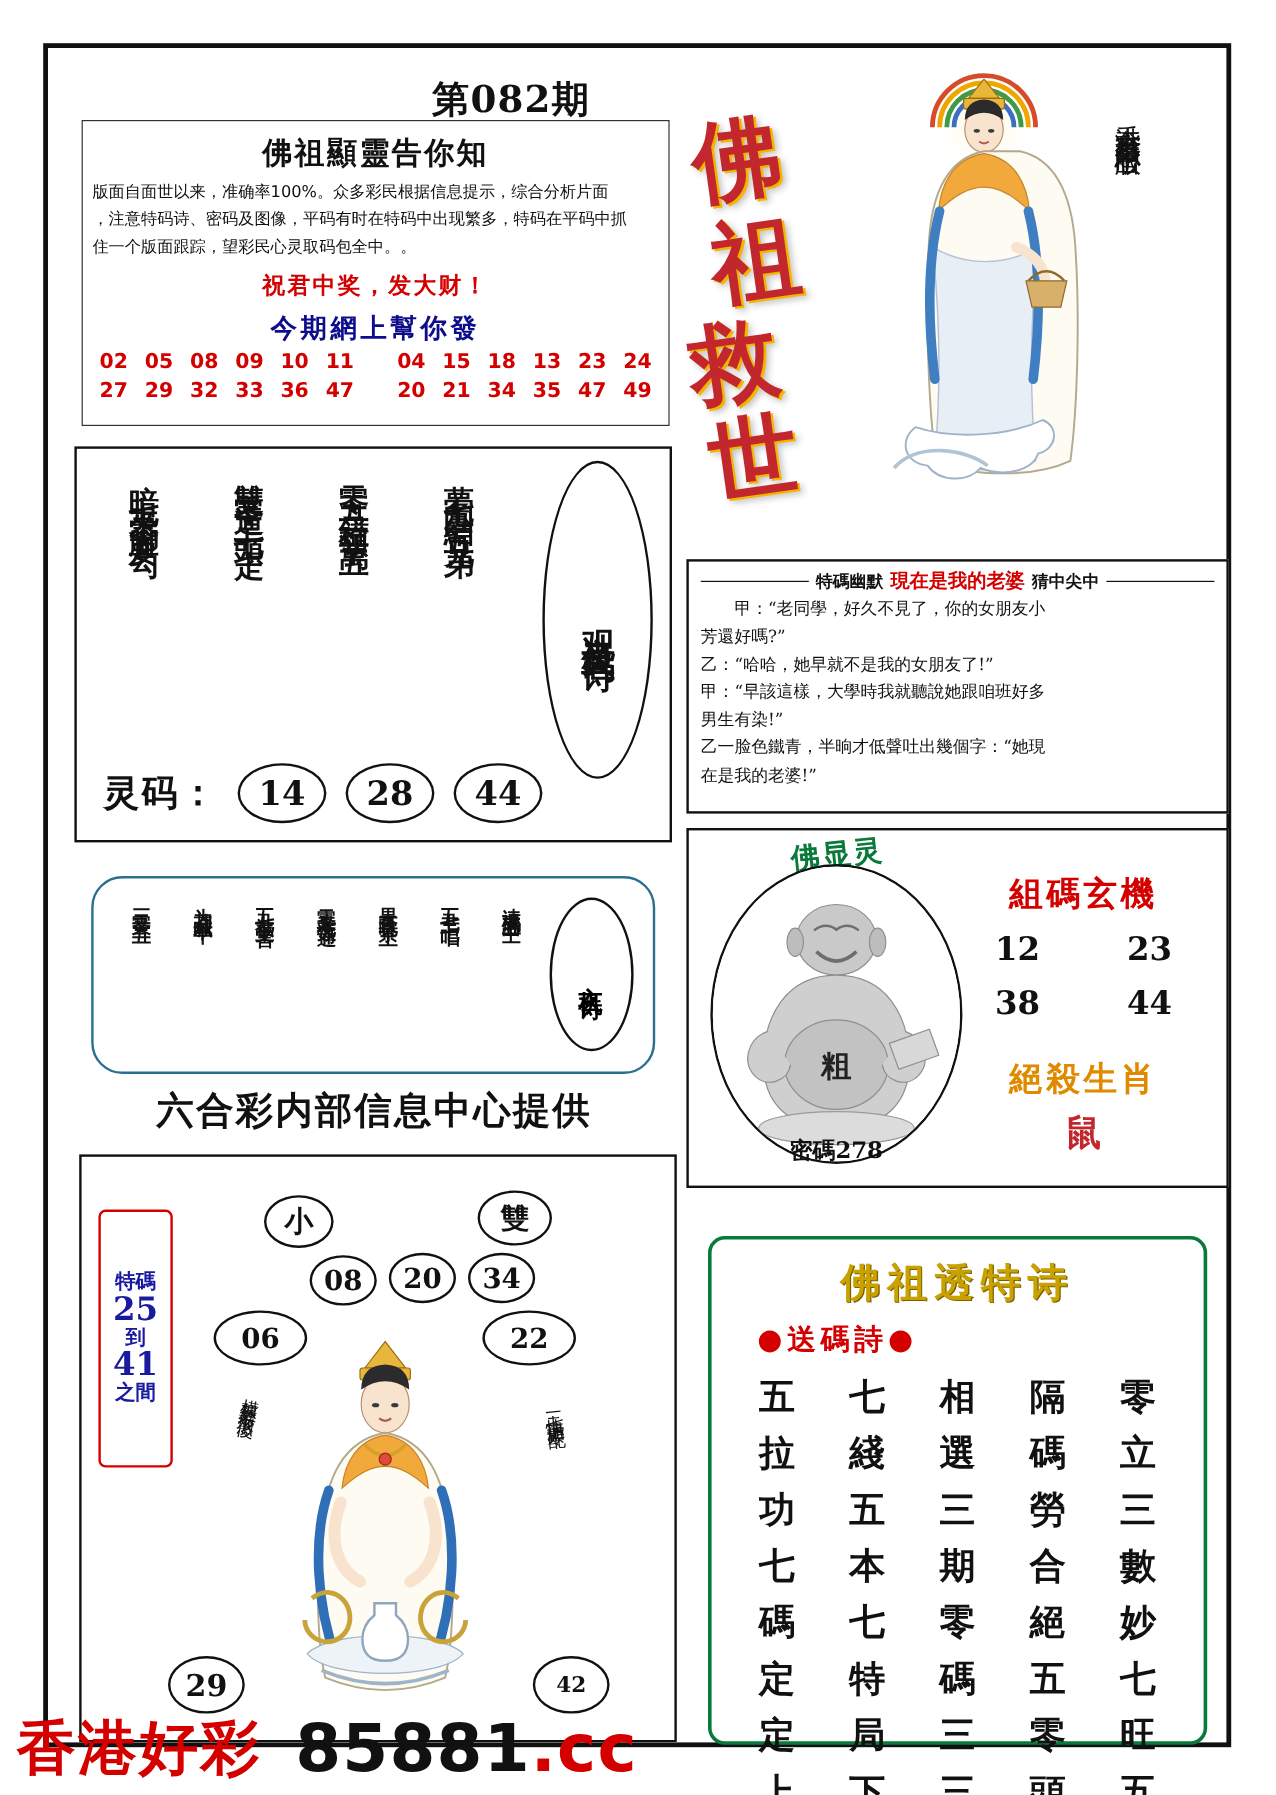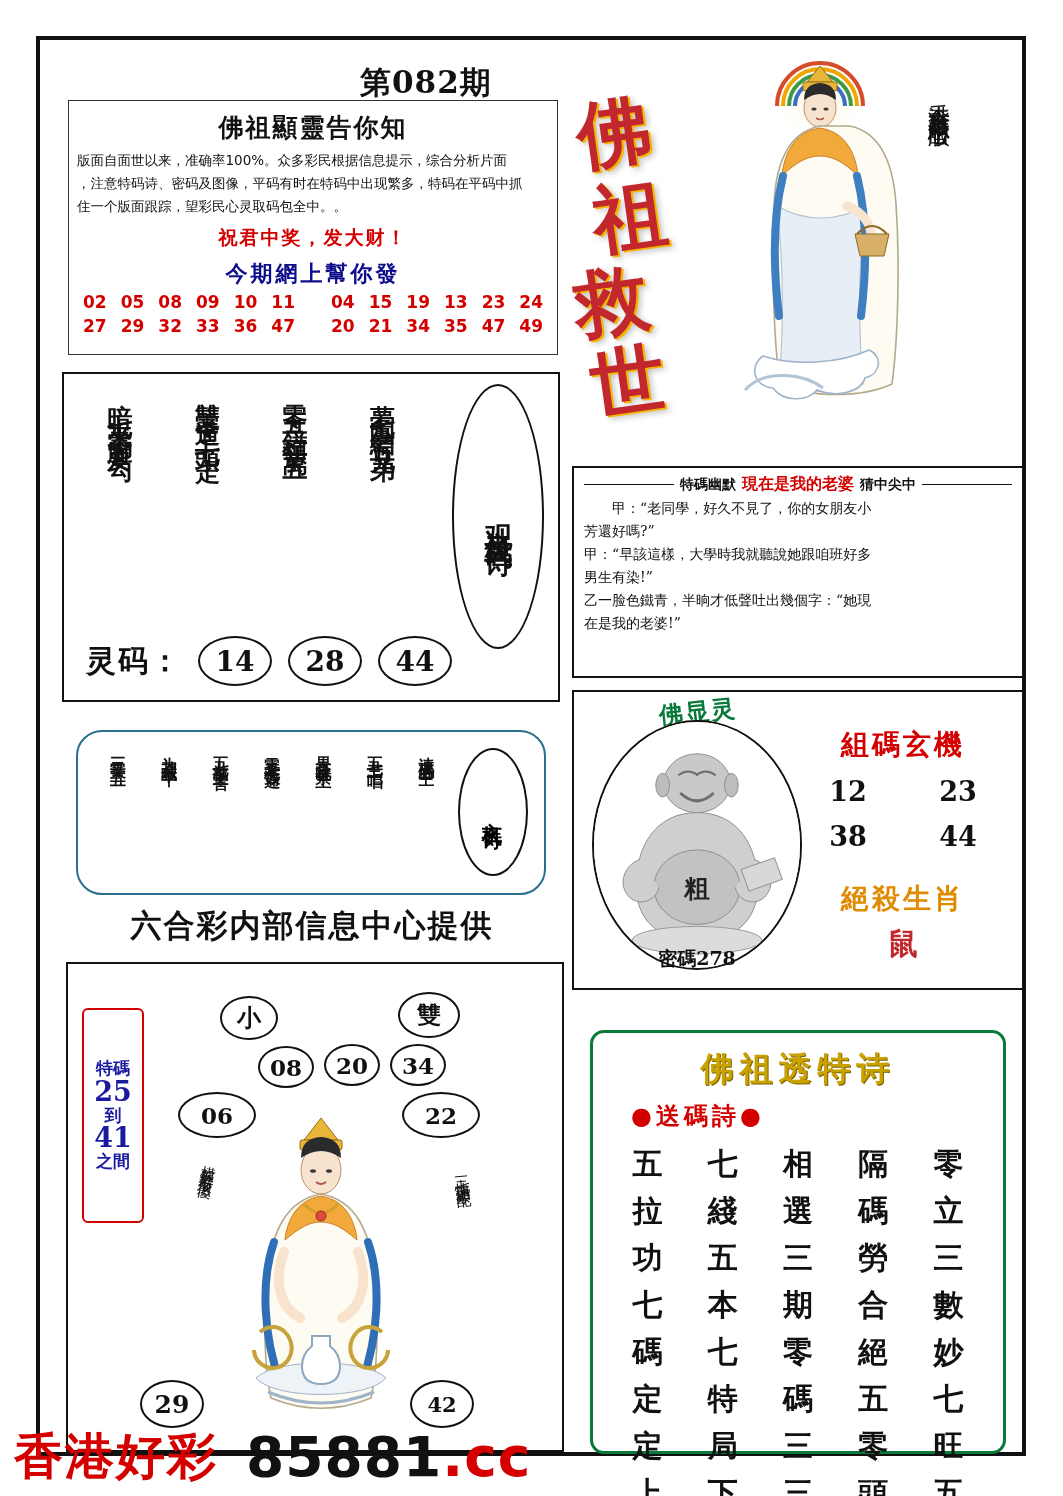--- a/index.html
+++ b/index.html
@@ -299,21 +299,21 @@
           <span>02</span>
           <span>05</span>
           <span>08</span>
           <span>09</span>
           <span>10</span>
           <span>11</span>
         </div>
         <div class="grp right">
           <span>04</span>
           <span>15</span>
-          <span>19</span>
+          <span>18</span>
           <span>13</span>
           <span>23</span>
           <span>24</span>
         </div>
       </div>
       <div class="numrow">
         <div class="grp">
           <span>27</span>
           <span>29</span>
           <span>32</span>
@@ -425,21 +425,21 @@
     <div class="circle-sm" style="left:152px; top:32px; width:58px; height:44px; font-size:24px;">小</div>
     <div class="circle-sm" style="left:330px; top:28px; width:62px; height:46px; font-size:24px;">雙</div>
 
     <div class="circle-sm" style="left:190px; top:82px; width:56px; height:42px; font-size:23px;">08</div>
     <div class="circle-sm" style="left:256px; top:80px; width:56px; height:42px; font-size:23px;">20</div>
     <div class="circle-sm" style="left:322px; top:80px; width:56px; height:42px; font-size:23px;">34</div>
     <div class="circle-sm" style="left:110px; top:128px; width:78px; height:46px; font-size:23px;">06</div>
     <div class="circle-sm" style="left:334px; top:128px; width:78px; height:46px; font-size:23px;">22</div>
 
     <div class="circle-sm" style="left:72px; bottom:22px; width:64px; height:48px; font-size:25px;">29</div>
-    <div class="circle-sm" style="right:88px; bottom:22px; width:64px; height:48px; font-size:21px;">42</div>
+    <div class="circle-sm" style="right:54px; bottom:22px; width:64px; height:48px; font-size:18px;">42</div>
 
     <div class="side-text" style="left:132px; top:190px; transform:rotate(12deg);">横起五箭不煞傻</div>
     <div class="side-text" style="right:92px; top:200px; transform:rotate(-6deg);">三七快連與零配</div>
 
     <svg style="position:absolute; left:148px; top:128px; width:210px; height:330px;" viewBox="0 0 210 330">
 
       <path d="M88 48 l17 -22 l17 22 z" fill="#e8b63a" stroke="#9a6f12"></path>
       <rect x="84" y="48" width="42" height="10" rx="2" fill="#e8b63a" stroke="#9a6f12"></rect>
 
       <ellipse cx="105" cy="78" rx="20" ry="24" fill="#f8e3cf" stroke="#b98f6e"></ellipse>
@@ -474,20 +474,21 @@
     <div class="joke-head">
       <span class="rule"></span>
       <span>特碼幽默</span>
       <span class="hl">現在是我的老婆</span>
       <span>猜中尖中</span>
       <span class="rule"></span>
     </div>
     <div class="joke-body">
       <div style="text-indent:28px;">甲：“老同學，好久不見了，你的女朋友小</div>
       <div>芳還好嗎?”</div>
+      <div>乙：“哈哈，她早就不是我的女朋友了!”</div>
       <div>甲：“早該這樣，大學時我就聽說她跟咱班好多</div>
       <div>男生有染!”</div>
       <div>乙一脸色鐵青，半晌才低聲吐出幾個字：“她現</div>
       <div>在是我的老婆!”</div>
     </div>
   </div>
 
   <div class="box-zuma">
     <div class="buddha-title">佛显灵</div>
     <div class="buddha-oval">

